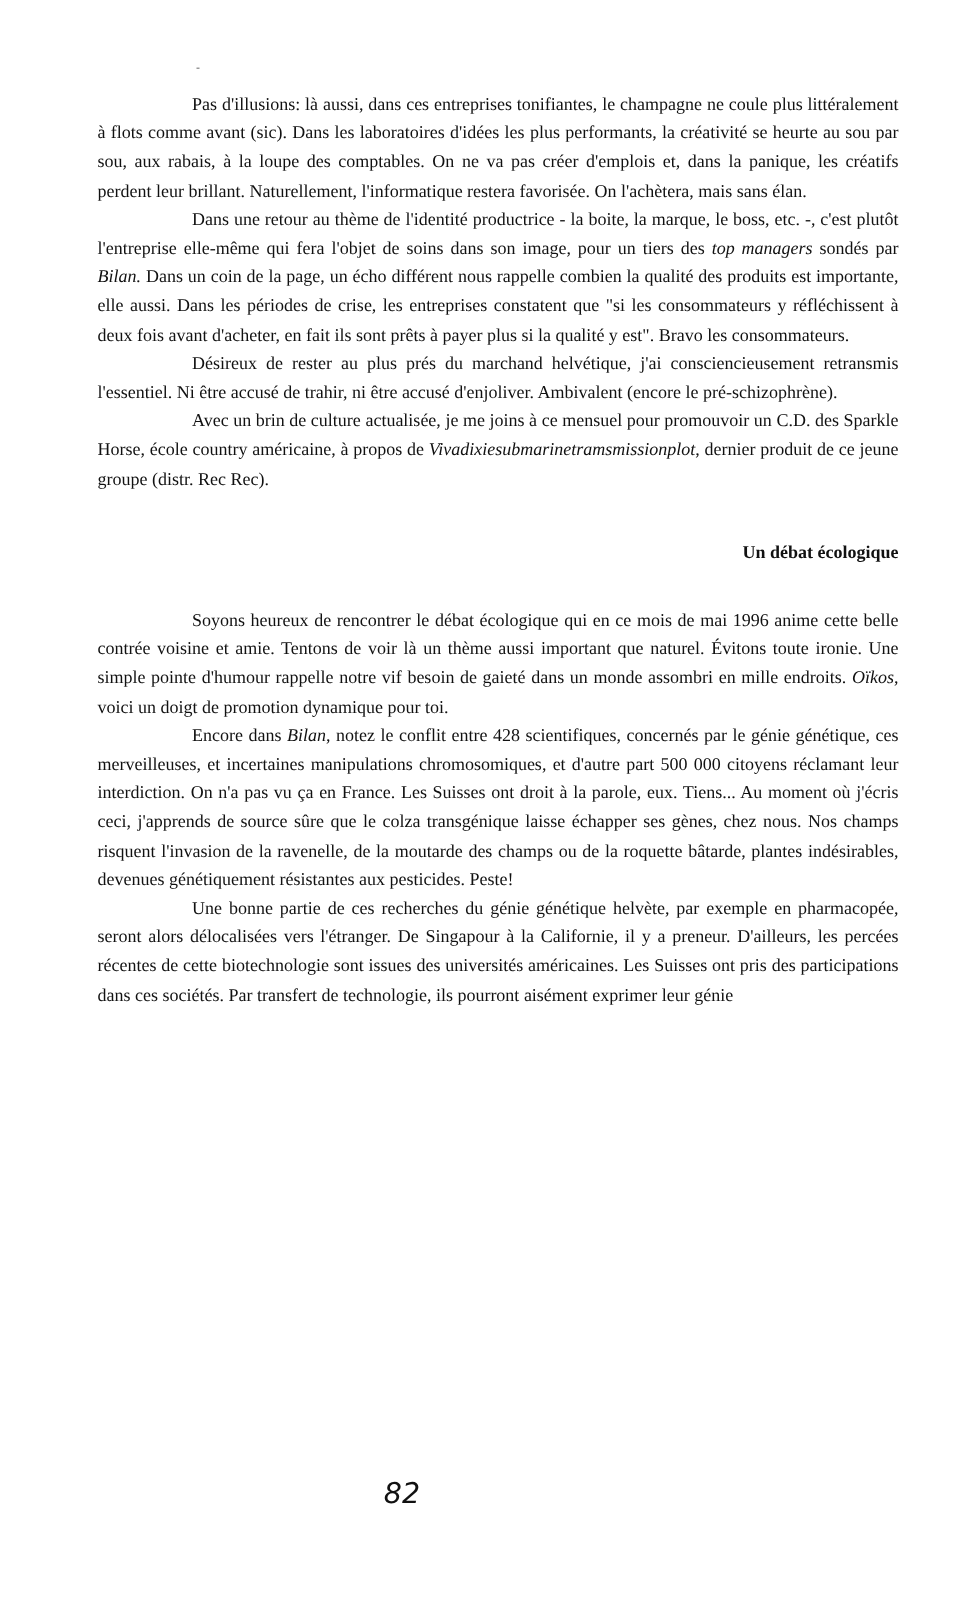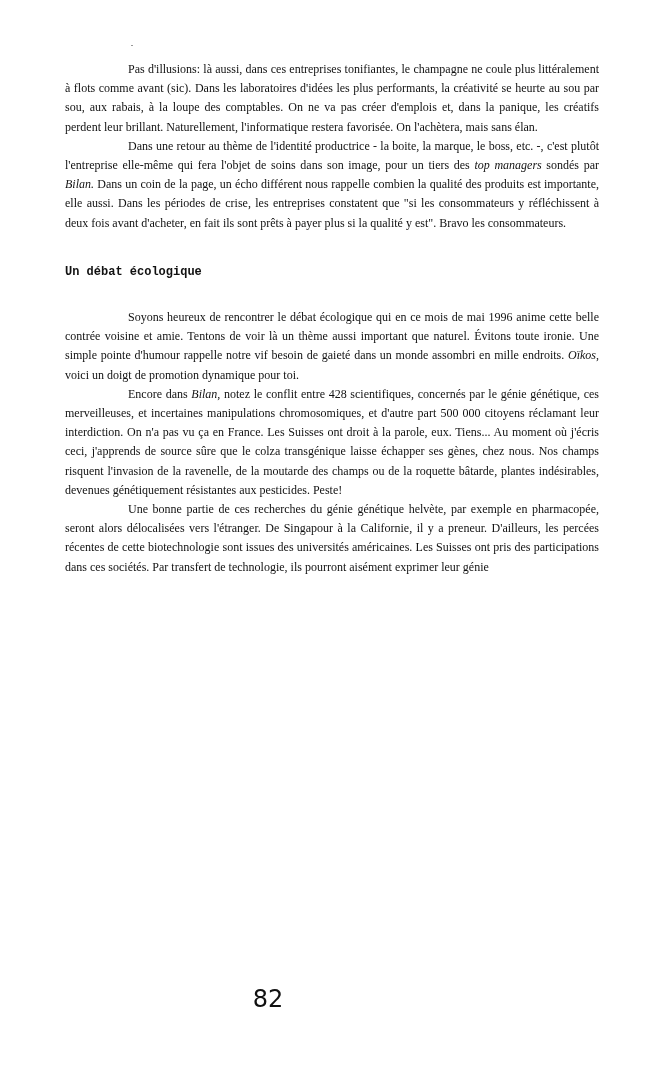--- a/index.html
+++ b/index.html
@@ -6,37 +6,39 @@
   body { width: 650px; height: 1070px; position: relative; overflow: hidden; }
   .page {
     position: absolute; left: 65px; top: 60px; width: 534px;
     font-family: "Liberation Serif", "DejaVu Serif", serif;
     font-size: 12px; line-height: 19.2px; color: #111;
     text-align: justify; hyphens: none;
   }
   .mark { position: absolute; left: 131px; top: 45px; width: 2px; height: 1px; background: #999; }
   p { margin: 0; text-indent: 63px; }
   .heading {
-    text-align: left; font-weight: bold; margin: 30px 0 26px 0; text-indent: 0; font-family: Liberation Mono, monospace;
+    text-align: right; font-weight: bold; margin: 30px 0 26px 0; text-indent: 0;
   }
   em { }
   .pagenum {
     position: absolute; left: 0; width: 536px; top: 985px; text-align: center;
-    font-family: "DejaVu Sans", sans-serif; font-size: 24px; color: #111;
+    font-family: "DejaVu Sans", sans-serif; font-size: 19px; color: #111; font-style: italic;
   }
 </style>
 </head>
 <body>
 
 <div class="mark"></div>
 
 <div class="page">
   <div>
     <p>Pas d'illusions: là aussi, dans ces entreprises tonifiantes, le champagne ne coule plus littéralement à flots comme avant (sic). Dans les laboratoires d'idées les plus performants, la créativité se heurte au sou par sou, aux rabais, à la loupe des comptables. On ne va pas créer d'emplois et, dans la panique, les créatifs perdent leur brillant. Naturellement, l'informatique restera favorisée. On l'achètera, mais sans élan.</p>
     <p>Dans une retour au thème de l'identité productrice - la boite, la marque, le boss, etc. -, c'est plutôt l'entreprise elle-même qui fera l'objet de soins dans son image, pour un tiers des <em>top managers</em> sondés par <em>Bilan.</em> Dans un coin de la page, un écho différent nous rappelle combien la qualité des produits est importante, elle aussi. Dans les périodes de crise, les entreprises constatent que "si les consommateurs y réfléchissent à deux fois avant d'acheter, en fait ils sont prêts à payer plus si la qualité y est". Bravo les consommateurs.</p>
+    <p>Désireux de rester au plus prés du marchand helvétique, j'ai consciencieusement retransmis l'essentiel. Ni être accusé de trahir, ni être accusé d'enjoliver. Ambivalent (encore  le pré-schizophrène).</p>
+    <p>Avec un brin de culture actualisée, je me joins à ce mensuel pour promouvoir un C.D. des Sparkle Horse, école country américaine, à propos de <em>Vivadixiesubmarinetramsmissionplot</em>, dernier produit de ce jeune groupe (distr. Rec Rec).</p>
   </div>
   <div class="heading">Un débat écologique</div>
   <div>
     <p>Soyons heureux de rencontrer le débat écologique qui en ce mois de mai 1996 anime cette belle contrée voisine et amie. Tentons de voir là un thème aussi important que naturel. Évitons toute ironie. Une simple pointe d'humour rappelle notre vif besoin de gaieté dans un monde assombri en mille endroits. <em>Oïkos</em>, voici un doigt de promotion dynamique pour toi.</p>
     <p>Encore dans <em>Bilan</em>, notez le conflit entre 428 scientifiques, concernés par le génie génétique, ces merveilleuses, et incertaines manipulations chromosomiques, et d'autre part 500 000 citoyens réclamant leur interdiction. On n'a pas vu ça en France. Les Suisses ont droit à la parole, eux. Tiens... Au moment où j'écris ceci, j'apprends de source sûre que le colza transgénique laisse échapper ses gènes, chez nous. Nos champs risquent l'invasion de la ravenelle, de la moutarde des champs ou de la roquette bâtarde, plantes indésirables, devenues génétiquement résistantes aux pesticides. Peste!</p>
     <p>Une bonne partie de ces recherches du génie génétique helvète, par exemple en pharmacopée, seront alors délocalisées vers l'étranger. De Singapour à la Californie, il y a preneur. D'ailleurs, les percées récentes de cette biotechnologie sont issues des universités américaines. Les Suisses ont pris des participations dans ces sociétés. Par transfert de technologie, ils pourront aisément exprimer leur génie</p>
   </div>
 </div>
 
 <div class="pagenum">82</div>

